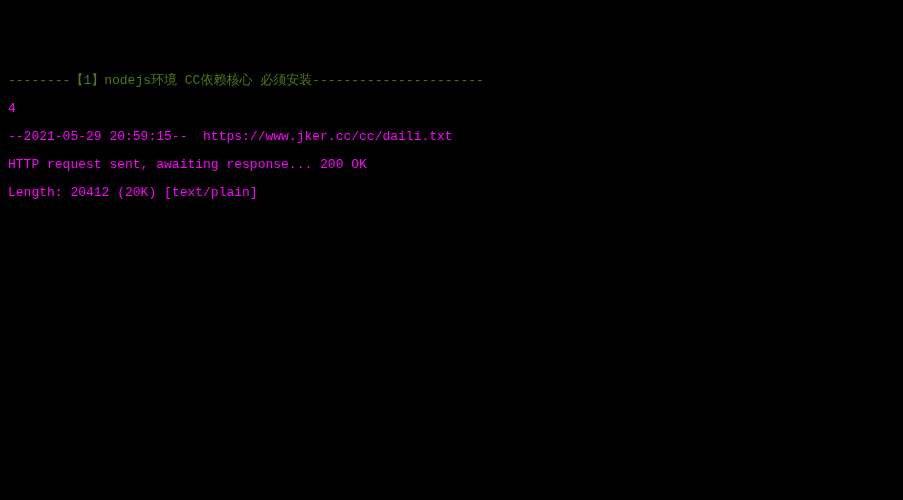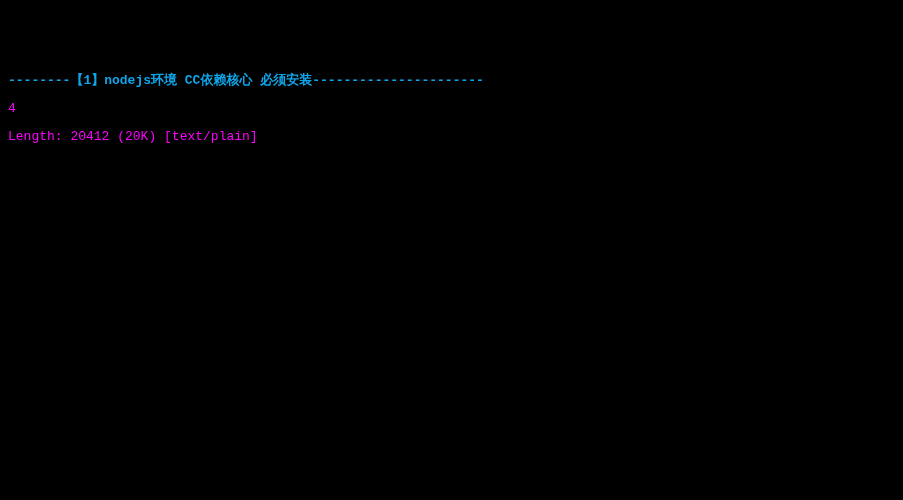--- a/index.html
+++ b/index.html
@@ -7,31 +7,33 @@
     padding: 4px 8px;
     background: #000000;
     font-family: "Consolas", "Courier New", monospace;
     font-size: 13px;
     line-height: 14px;
     white-space: pre;
     overflow: hidden;
     color: #c0c0c0;
   }
   .magenta { color: #ff00ff; }
-  .magenta-bold { color: #0ea5e9; font-weight: bold; }
+  .magenta-bold { color: #4d7c0f; font-weight: normal; }
   .line { display: block; }
 </style>
 </head>
 <body>
 
 
 
 <div>
 <span class="line"><span class="magenta-bold">--------【1】nodejs环境 CC依赖核心 必须安装----------------------</span></span>
 <span class="line"><span class="magenta">4</span></span>
+<span class="line"><span class="magenta">--2021-05-29 20:59:15--  https://www.jker.cc/cc/daili.txt</span></span>
+<span class="line"><span class="magenta">HTTP request sent, awaiting response... 200 OK</span></span>
 <span class="line"><span class="magenta">Length: 20412 (20K) [text/plain]</span></span>
 <span class="line"> </span>
 <span class="line"> </span>
 <span class="line"> </span>
 
 
 
 
 
 

